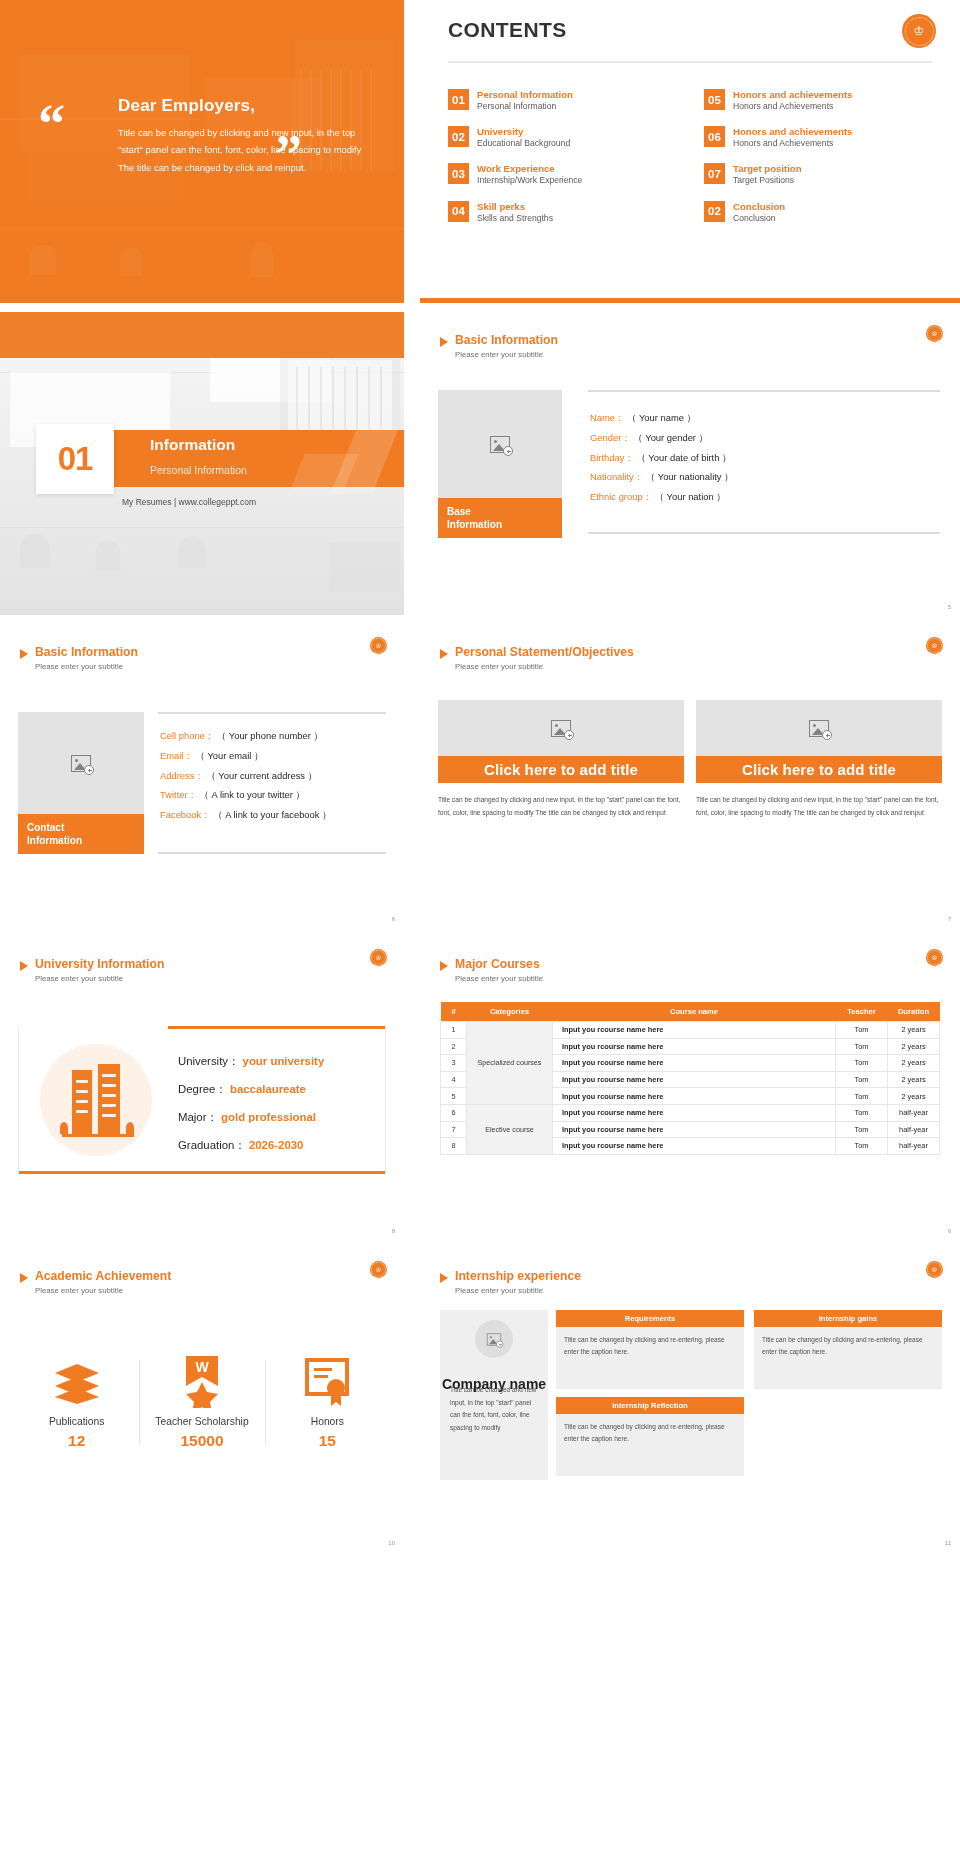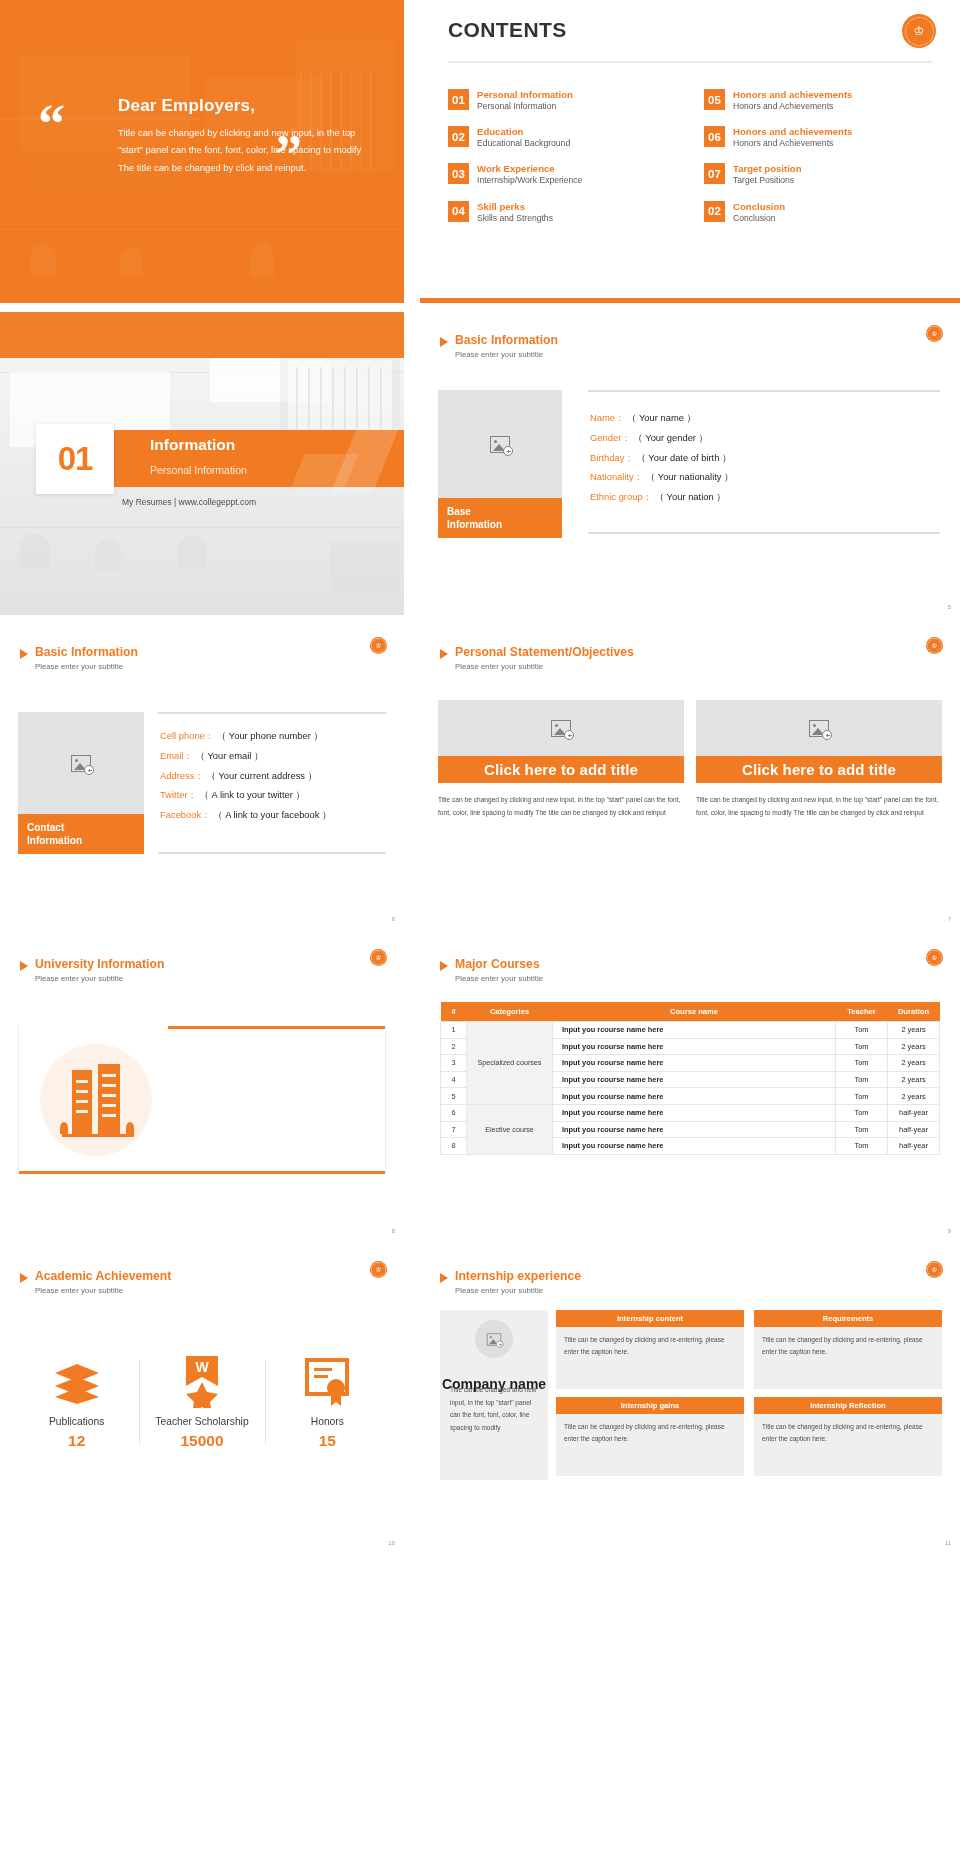--- a/index.html
+++ b/index.html
@@ -258,21 +258,21 @@
       <div class="toc-item">
         <div class="toc-num">05</div>
         <div>
             <div class="toc-t">Honors and achievements</div>
         <div class="toc-s">Honors and Achievements</div>
           </div>
       </div>
       <div class="toc-item">
         <div class="toc-num">02</div>
         <div>
-            <div class="toc-t">Education</div>
+            <div class="toc-t">University</div>
         <div class="toc-s">Educational Background</div>
           </div>
       </div>
       <div class="toc-item">
         <div class="toc-num">06</div>
         <div>
             <div class="toc-t">Honors and achievements</div>
         <div class="toc-s">Honors and Achievements</div>
           </div>
       </div>
@@ -504,20 +504,38 @@
         <i style="left:18px;top:50px;width:12px;height:3px;background:#fdf1e8"></i>
         <i style="left:44px;top:14px;width:14px;height:3px;background:#fdf1e8"></i>
         <i style="left:44px;top:24px;width:14px;height:3px;background:#fdf1e8"></i>
         <i style="left:44px;top:34px;width:14px;height:3px;background:#fdf1e8"></i>
         <i style="left:44px;top:44px;width:14px;height:3px;background:#fdf1e8"></i>
         <i style="left:44px;top:54px;width:14px;height:3px;background:#fdf1e8"></i>
         <i style="left:4px;top:74px;width:72px;height:3px"></i>
         <i style="left:2px;top:62px;width:8px;height:12px;border-radius:50% 50% 0 0"></i>
         <i style="left:68px;top:62px;width:8px;height:12px;border-radius:50% 50% 0 0"></i>
       </div>
+      <div class="uni-rows">
+        <div class="uni-row">
+          <span>University：</span>
+          <b>your university</b>
+        </div>
+        <div class="uni-row">
+          <span>Degree：</span>
+          <b>baccalaureate</b>
+        </div>
+        <div class="uni-row">
+          <span>Major：</span>
+          <b>gold professional</b>
+        </div>
+        <div class="uni-row">
+          <span>Graduation：</span>
+          <b>2026-2030</b>
+        </div>
+      </div>
     </div>
     <div class="pagenum">8</div>
   </div>
 
   <div class="slide right">
     <div class="ch">
       <div class="tri"></div>
       <div>
         <div class="ch-t">Major Courses</div>
         <div class="ch-s">Please enter your subtitle</div>
@@ -663,24 +681,20 @@
             <div class="ph-dot"></div>
             <em></em>
           </div>
       </div>
       <div class="int-cn">Company name</div>
       <div class="int-tx">Title can be changed and new input, in the top "start" panel can the font, font, color, line spacing to modify</div>
     </div>
 
     <div class="int-grid">
       <div class="int-card">
-        <div class="hd">Internship content</div>
-        <div class="bd">Title can be changed by clicking and re-entering, please enter the caption here.</div>
-      </div>
-      <div class="int-card">
         <div class="hd">Requirements</div>
         <div class="bd">Title can be changed by clicking and re-entering, please enter the caption here.</div>
       </div>
       <div class="int-card">
         <div class="hd">Internship gains</div>
         <div class="bd">Title can be changed by clicking and re-entering, please enter the caption here.</div>
       </div>
       <div class="int-card">
         <div class="hd">Internship Reflection</div>
         <div class="bd">Title can be changed by clicking and re-entering, please enter the caption here.</div>

